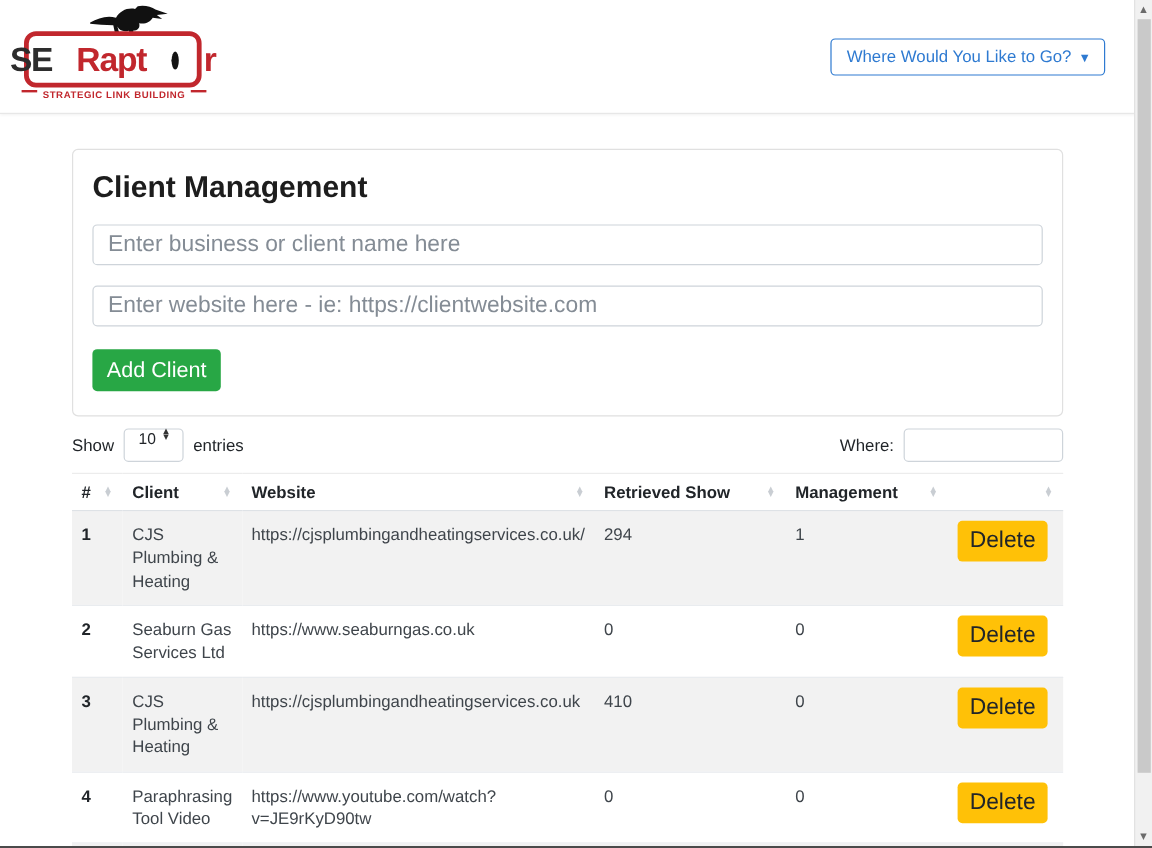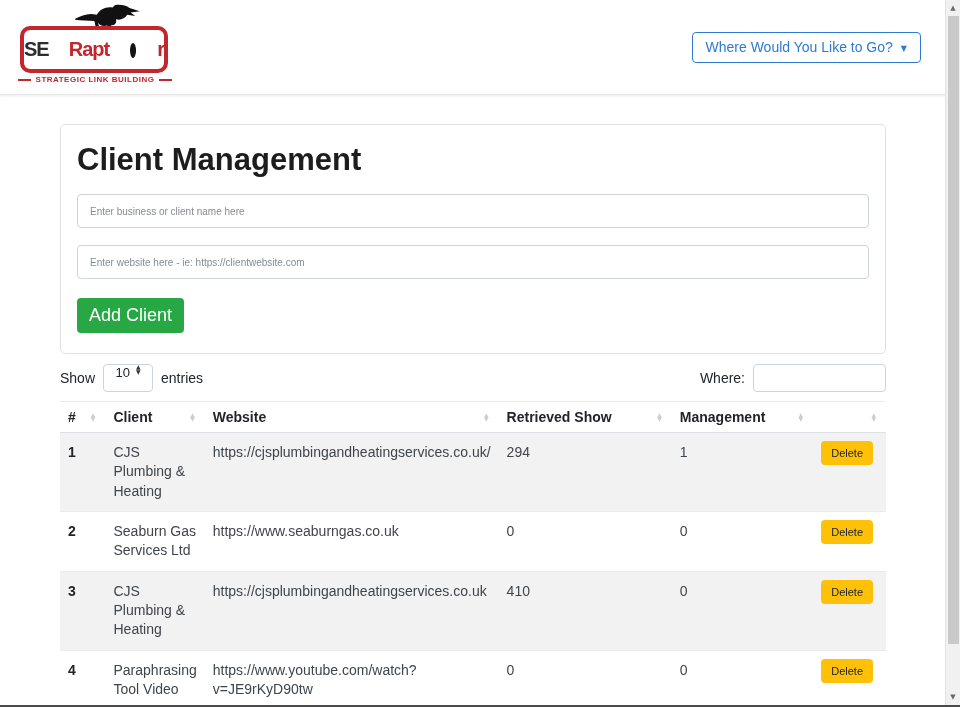--- a/index.html
+++ b/index.html
@@ -14,52 +14,52 @@
     height:95px; display:flex; align-items:center; justify-content:space-between;
     padding:0 39px 0 18px; background:#fff;
     border-bottom:1px solid #e7e7e7; box-shadow:0 1px 3px rgba(0,0,0,.08);
     position:relative; z-index:5;
   }
   .logo { position:relative; width:164px; height:88px; margin-top:2px; }
   .logo-box {
     position:absolute; left:2px; top:22px; width:148px; height:47px;
     border:4px solid #c1272d; border-radius:10px; background:#fff;
     display:flex; align-items:center; justify-content:center;
-    font-weight:bold; font-size:20px; letter-spacing:-1px; white-space:nowrap;gap:20px;
+    font-weight:bold; font-size:28px; letter-spacing:-1px; white-space:nowrap;gap:20px;
   }
   .logo-se { color:#2d2d2d; }
   .logo-rapt, .logo-rend { color:#c1272d; }
   .target-o { display:inline-block; width:15px; height:15px; border:3px solid #141414;
     border-radius:50%; position:relative; top:1px; margin:0 1px; }
   .target-o i { position:absolute; left:50%; top:50%; width:5px; height:5px;
     margin:-2.5px 0 0 -2.5px; background:#141414; border-radius:50%; }
   .raptor-svg { position:absolute; left:50px; top:0; width:80px; height:34px; }
   .tagline { position:absolute; left:0; width:154px; bottom:8px;
-    display:flex; align-items:center; justify-content:center; gap:3px; }
+    display:flex; align-items:flex-start; justify-content:center; gap:3px; }
   .tagline .dash { width:13px; height:2px; background:#c1272d; }
   .tagline-text { font-size:8px; font-weight:bold; color:#c1272d;
     letter-spacing:.5px; background:#fff; padding:0 2px; white-space:nowrap; }
 
   .nav-btn {
     height:31px; border:1px solid #2e7ad1; color:#2e7ad1; background:#fff;
     border-radius:4px; font-size:14px; padding:0 13px;
     display:flex; align-items:center; gap:8px; cursor:pointer;
     font-family:"Liberation Sans", sans-serif;
     justify-content:space-between;
   }
   .caret { font-size:8px; font-family:"DejaVu Sans", sans-serif; position:relative; top:1px; }
 
   
   main { width:826px; margin:29px 0 0 60px; }
 
   .card { border:1px solid #e0e0e0; border-radius:5px; padding:17px 16px 20px; background:#fff; }
-  .card h2 { margin:0 0 16px; font-size:31px; color:#1d1d1d; font-weight:bold; }
+  .card h2 { margin:0 0 16px; font-size:25px; color:#1d1d1d; font-weight:bold; }
   .text-input {
     display:block; width:100%; height:34px; border:1px solid #ced4da; border-radius:4px;
-    padding:0 12px; font-size:10px; color:#495057; margin-bottom:17px;
+    padding:0 12px; font-size:19px; color:#495057; margin-bottom:17px;
     font-family:"Liberation Sans", sans-serif; outline:none;
   }
   .text-input::placeholder { color:#848c95; opacity:1; }
   .add-btn { background:#28a745; color:#fff; border:none; border-radius:4px;
     font-size:18px; padding:7px 12px; cursor:pointer; margin-top:2px;
     font-family:"Liberation Sans", sans-serif; }
 
   
   .controls { display:flex; justify-content:space-between; align-items:center;
     margin-top:10px; font-size:14px; color:#212529; }
@@ -80,21 +80,21 @@
     border-bottom:1px solid #dee2e6; position:relative; font-size:14px; }
   .sort-icon { position:absolute; right:10px; top:50%; transform:translateY(-50%);
     display:flex; flex-direction:column; line-height:4px; font-size:6px;
     color:#c9ced3; font-family:"DejaVu Sans", sans-serif; }
   tbody tr { border-top:1px solid #e9ecef; }
   tbody tr.odd { background:#f2f2f2; }
   td { padding:10px 8px; vertical-align:top; color:#3f454b; line-height:1.38; }
   td.num { font-weight:bold; color:#212529; }
   td.action { text-align:right; padding-right:13px; padding-top:8px; }
   .delete-btn { background:#ffc107; color:#212529; border:none; border-radius:4px;
-    font-size:11px; padding:6px 10px; cursor:pointer; font-family:"Liberation Sans", sans-serif; }
+    font-size:19px; padding:6px 10px; cursor:pointer; font-family:"Liberation Sans", sans-serif; }
 
   
   .scrollbar { position:absolute; top:0; right:0; width:15px; height:707px;
     background:#f1f1f1; border-left:1px solid #e2e2e2; z-index:50; }
   .sb-arrow { position:absolute; left:0; width:14px; text-align:center; font-size:7px;
     color:#6b6b6b; font-family:"DejaVu Sans", sans-serif; }
   .sb-up { top:4px; } .sb-down { bottom:6px; }
   .sb-thumb { position:absolute; left:2px; top:16px; width:11px; height:628px; background:#c9c9c9; }
   .bottom-edge { position:absolute; left:0; right:0; bottom:0; height:2px;
     background:#4b4b4b; z-index:60; }

